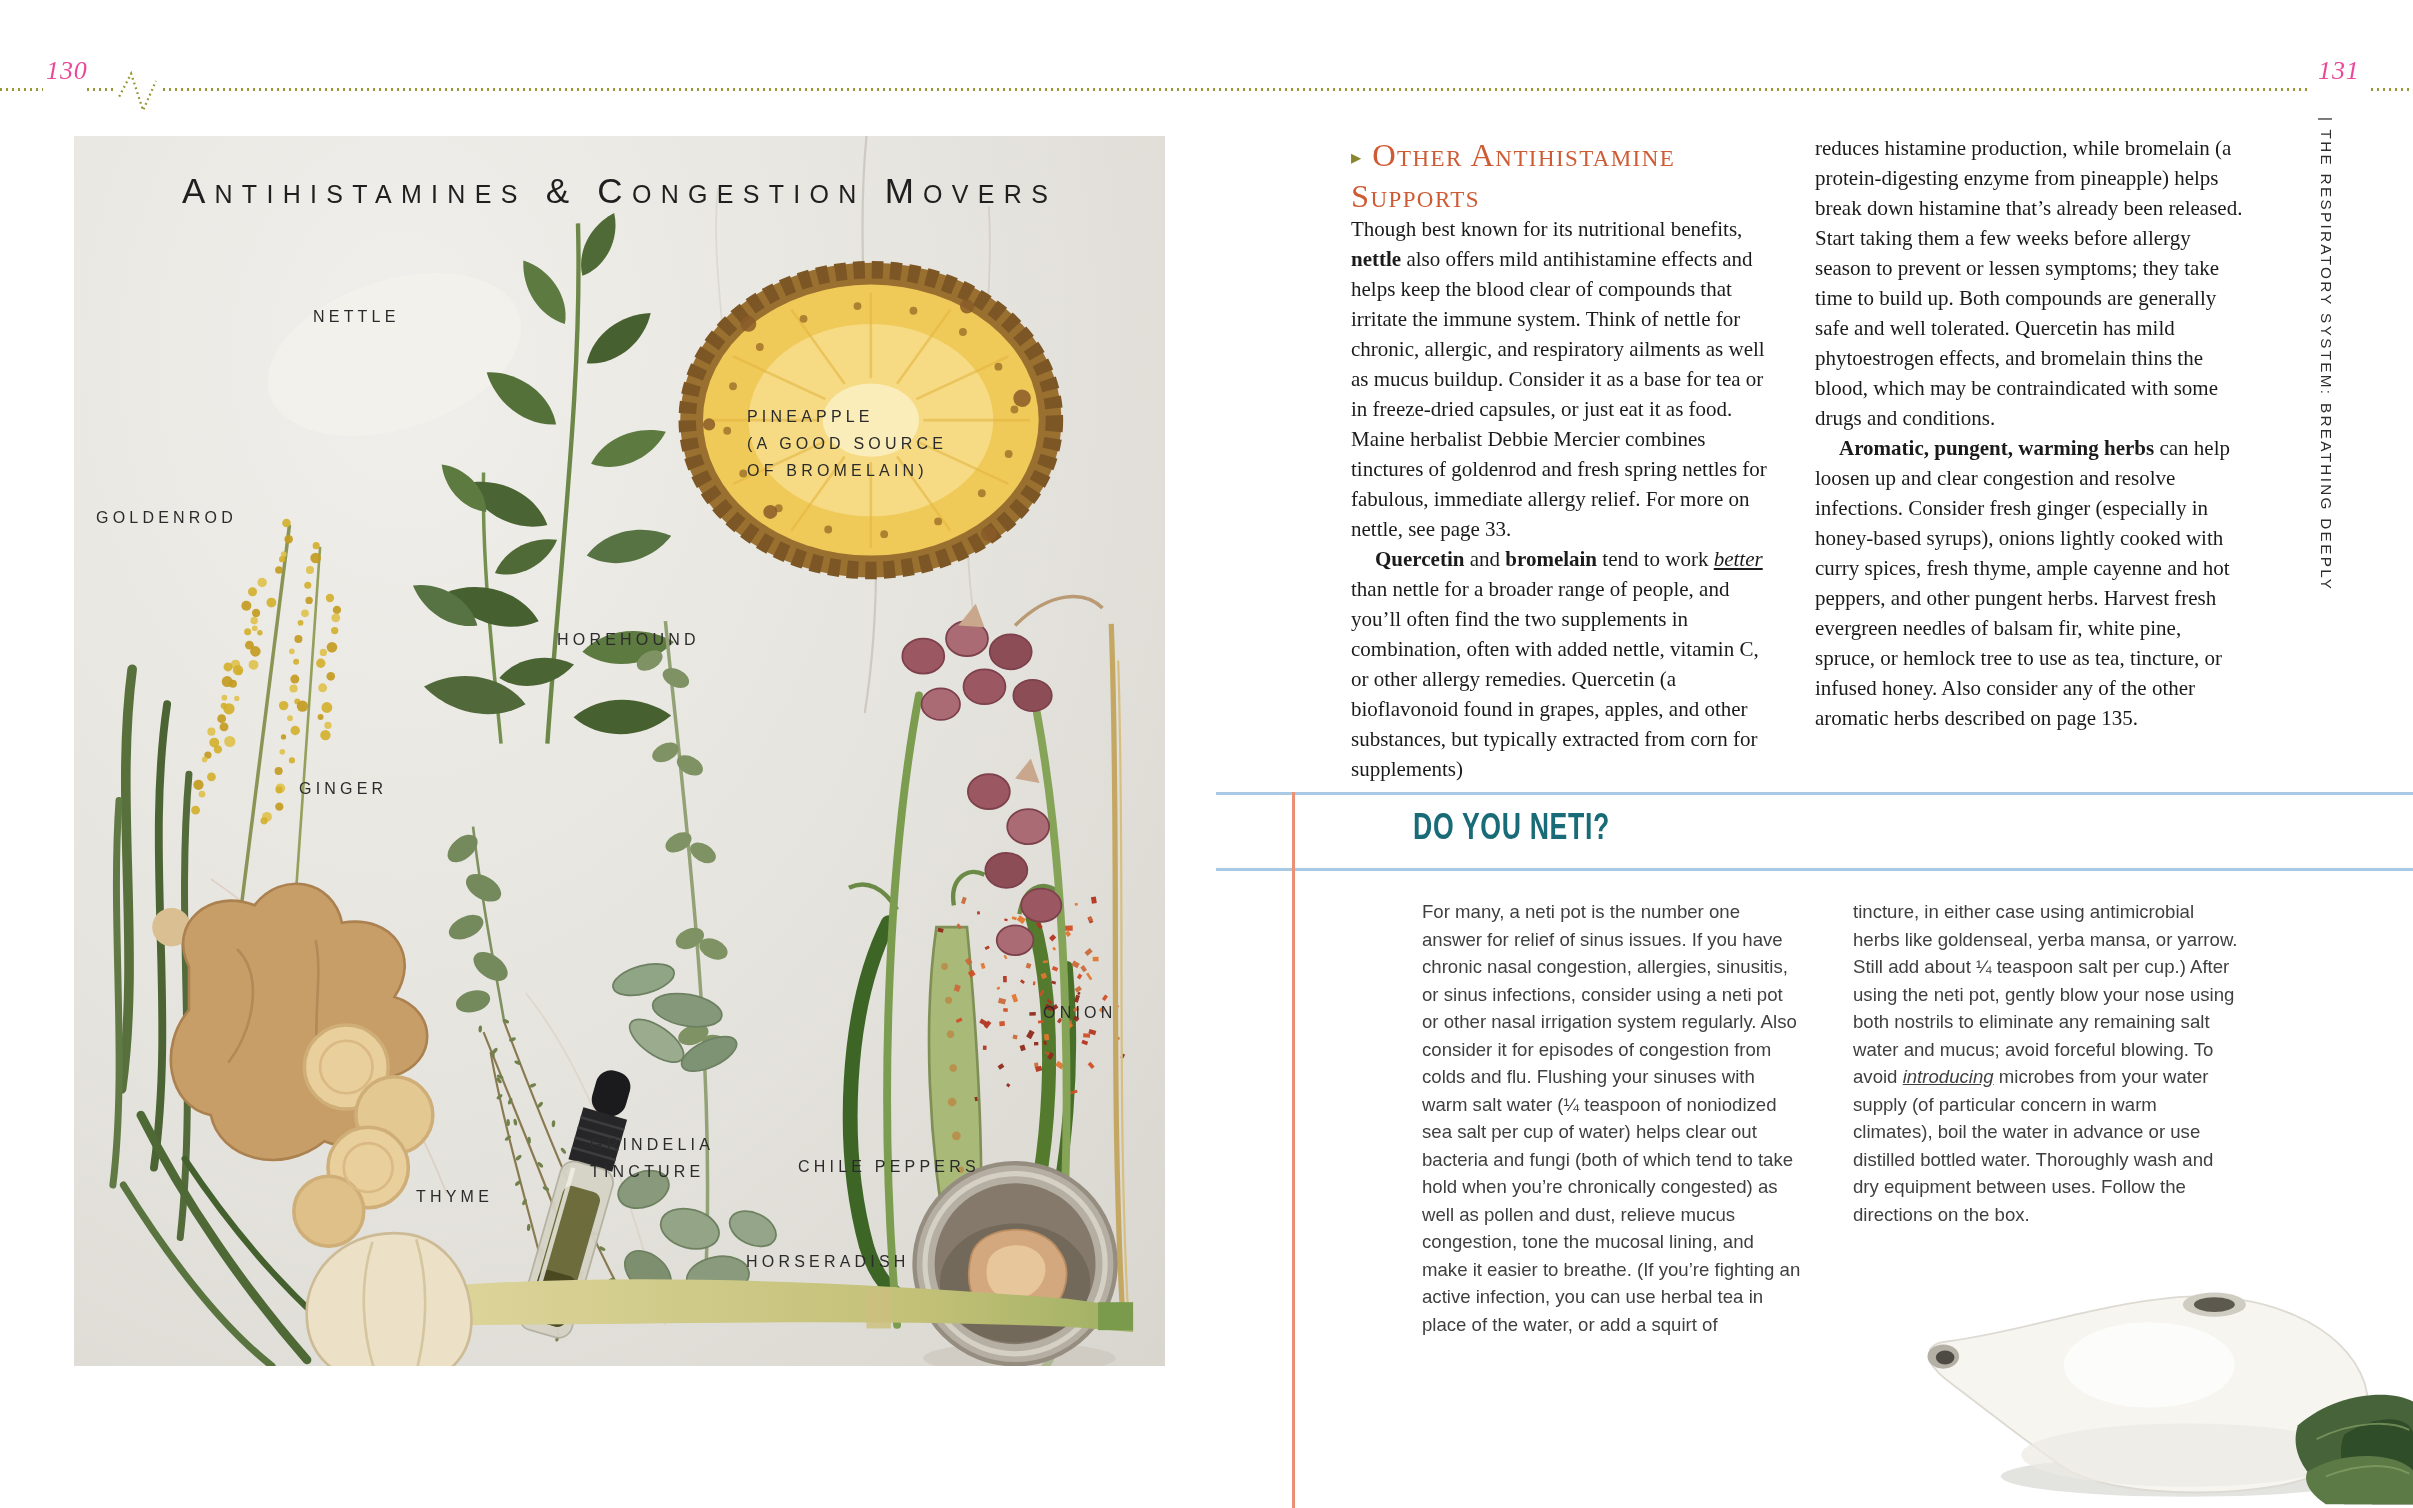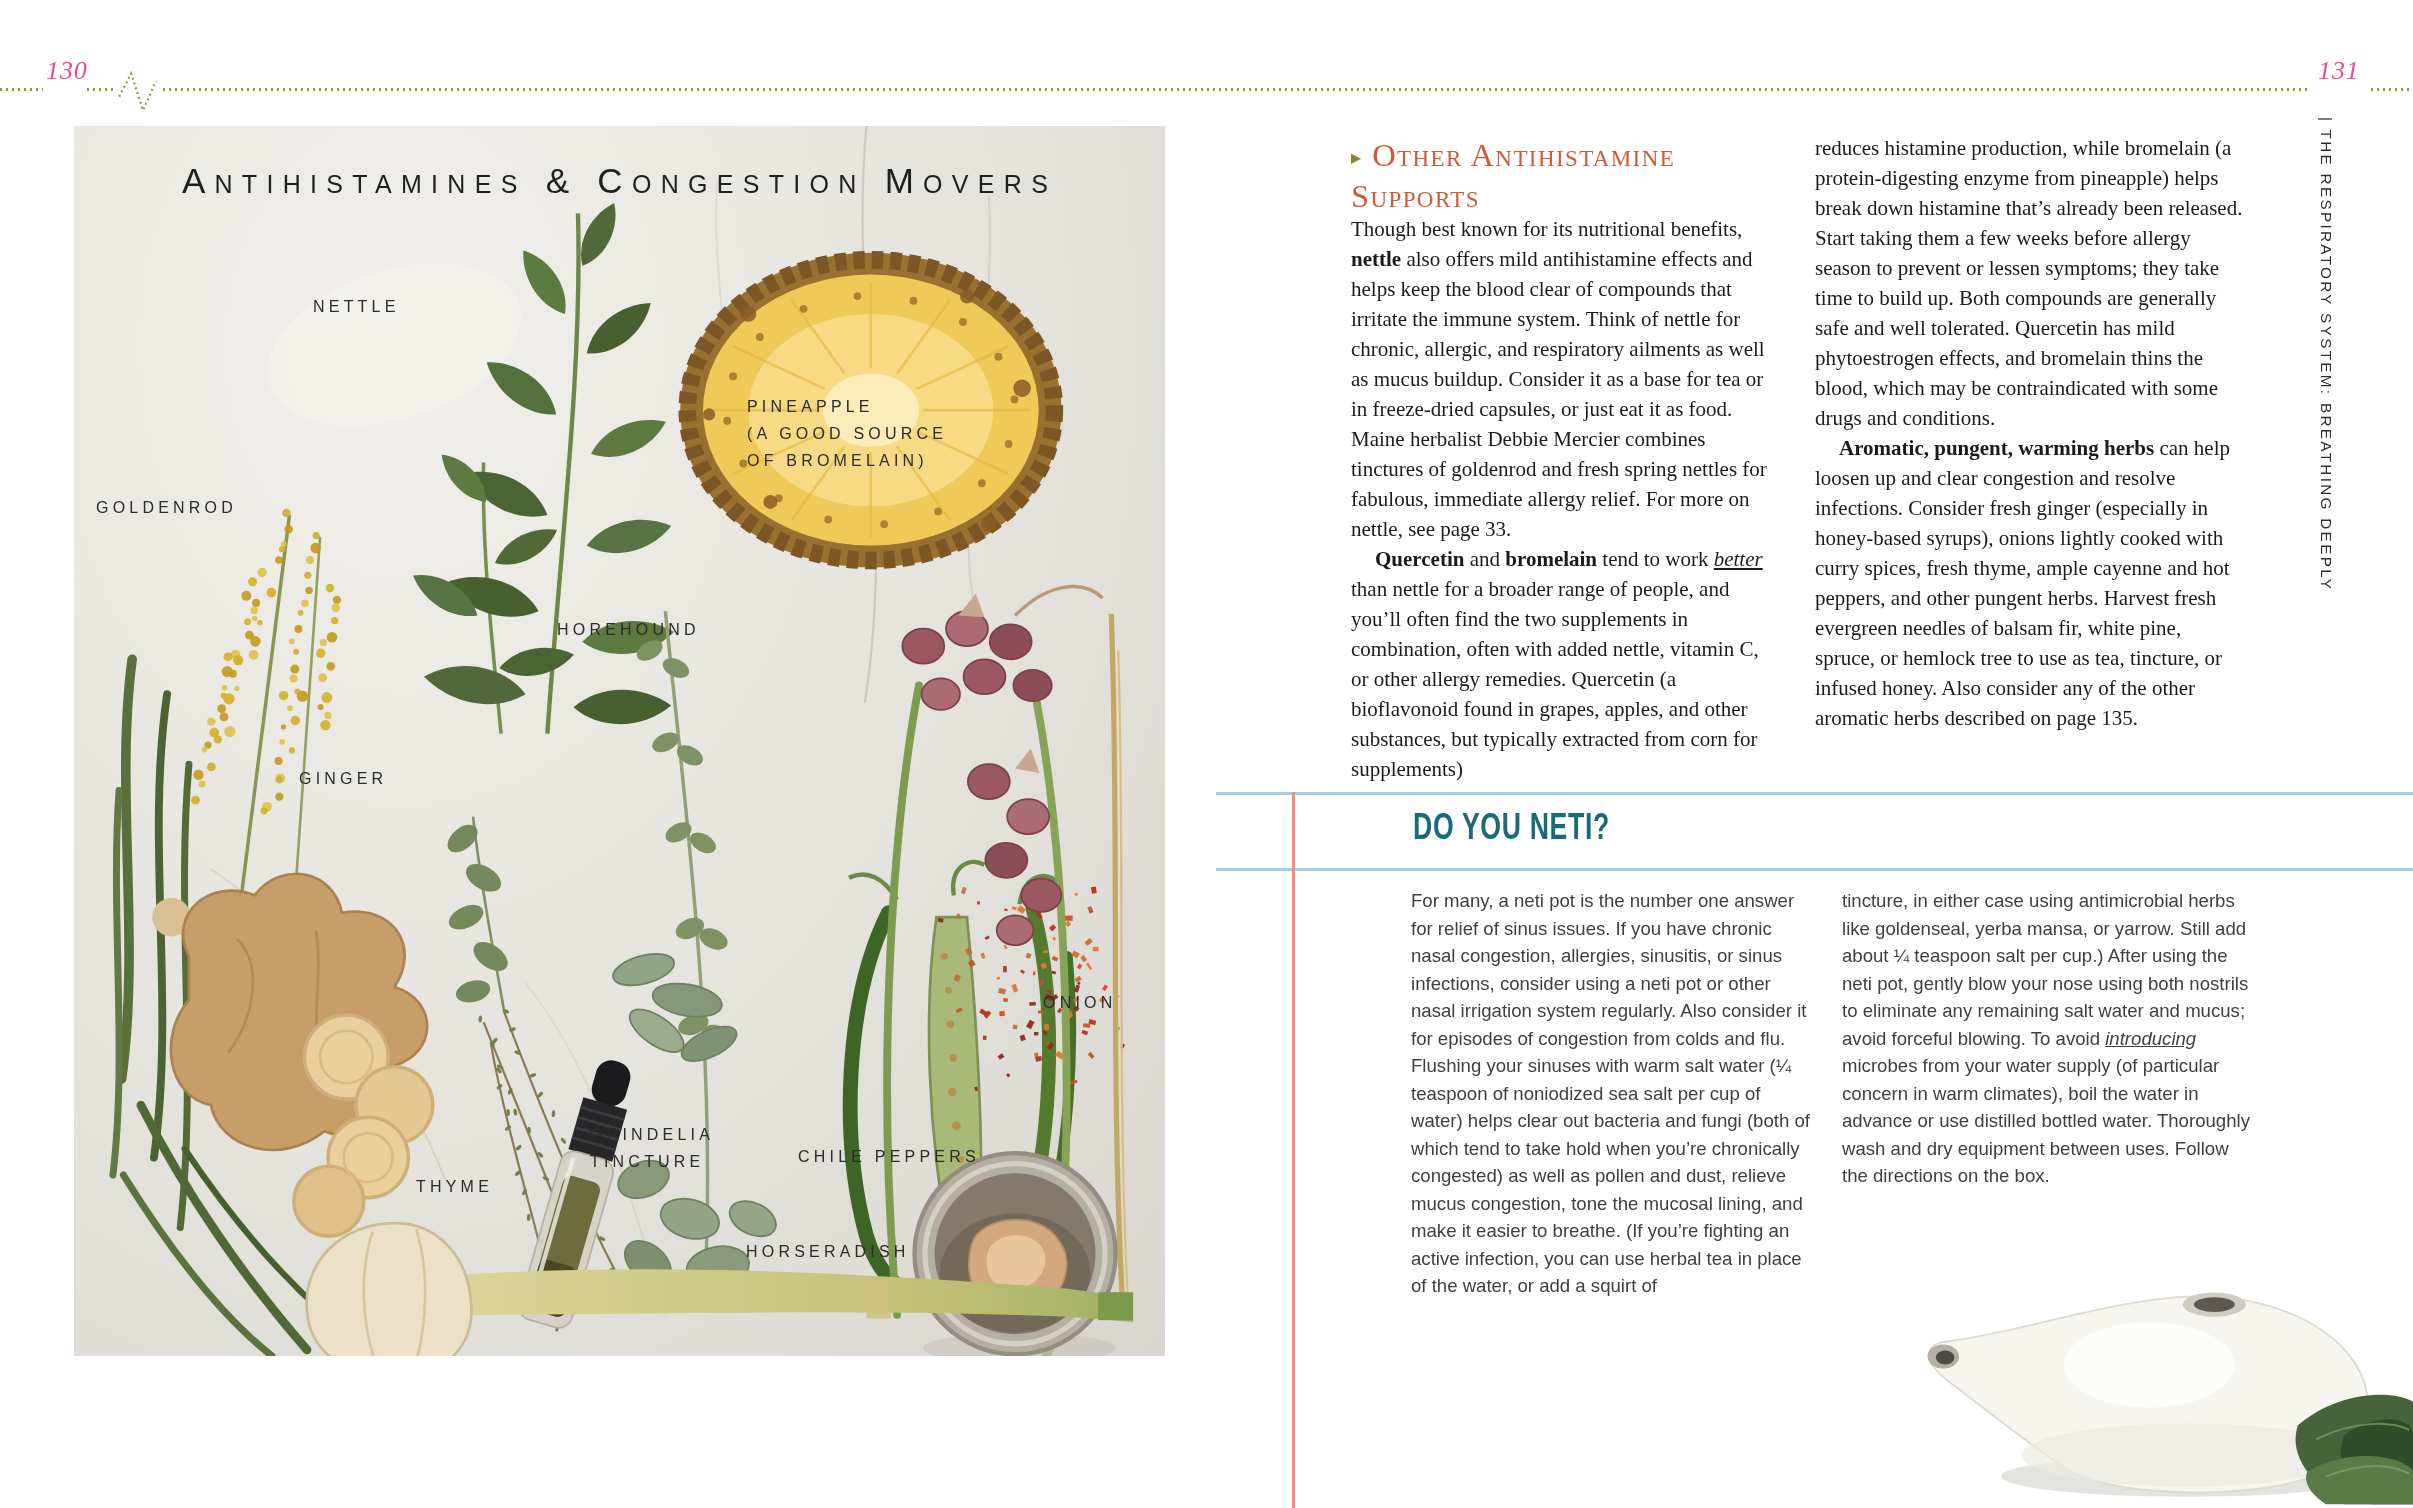--- a/index.html
+++ b/index.html
@@ -3,21 +3,21 @@
 <meta charset="utf-8">
 <style>
   html,body{margin:0;padding:0;background:#ffffff;}
   #spread{position:relative;width:2413px;height:1508px;background:#ffffff;overflow:hidden;
           font-family:"Liberation Serif",serif;color:#1b1b1b;}
   
   .dotrule{position:absolute;top:88px;height:2.8px;
            background-image:repeating-linear-gradient(90deg,var(--rule_olive,#9a9738) 0 2.3px,transparent 2.3px 6px);}
   .folio{position:absolute;top:56px;font-style:italic;font-size:26px;color:#ec4899;letter-spacing:0.9px;}
   
-  #photo{position:absolute;left:74px;top:126px;width:1091px;height:1230px;overflow:hidden;
+  #photo{position:absolute;left:74px;top:136px;width:1091px;height:1230px;overflow:hidden;
          background:radial-gradient(ellipse at 30% 18%, #f1efeb 0%, #e5e3dd 55%, #d8d6cf 100%);}
   #photo svg.art{position:absolute;left:0;top:0;width:100%;height:100%;}
   .photo-title{position:absolute;left:0;right:0;top:35px;text-align:center;
                font-family:"Liberation Sans",sans-serif;font-variant:small-caps;
                font-size:35px;font-weight:500;letter-spacing:9.3px;color:#1f1f1f;}
   .plabel{position:absolute;font-family:"Liberation Sans",sans-serif;font-size:16px;
           letter-spacing:4.2px;color:#2b2b2b;white-space:pre-line;line-height:27px;}
   .plabel.center{text-align:left;}
   .lb-nettle{left:239px;top:167px;}
   .lb-pineapple{left:673px;top:267px;width:278px;}
@@ -48,21 +48,21 @@
   #neti-rule-top{top:792px;}
   #neti-rule-bottom{top:868px;}
   #neti-accent{position:absolute;left:1292px;top:792px;width:2.8px;height:717px;background:var(--rule_coral,#ea9075);}
   #neti-heading{position:absolute;left:1413px;top:806px;
       font-family:"Liberation Sans",sans-serif;font-weight:bold;font-size:36px;letter-spacing:0.9px;
       color:var(--accent_teal,#196b78);transform:scaleX(.74);transform-origin:left center;white-space:nowrap;}
   .neticol{position:absolute;font-family:"Liberation Sans",sans-serif;font-size:18.6px;
            line-height:27.5px;color:#3f3f3f;}
   #neti-col1{left:1411px;top:887px;width:403px;}
   #neti-col2{left:1842px;top:887px;width:408px;}
-  .neticol .para{margin:0;}
+  .neticol .para{margin:11px;}
   
   #side-vertical{position:absolute;left:2317px;top:117px;height:483px;
       writing-mode:vertical-rl;font-family:"Liberation Sans",sans-serif;font-size:15.3px;
       letter-spacing:2.3px;color:#2d2d2d;white-space:nowrap;}
   
   #netipot{position:absolute;left:1908px;top:1193px;width:506px;height:316px;}
 </style>
 </head>
 <body>
 

